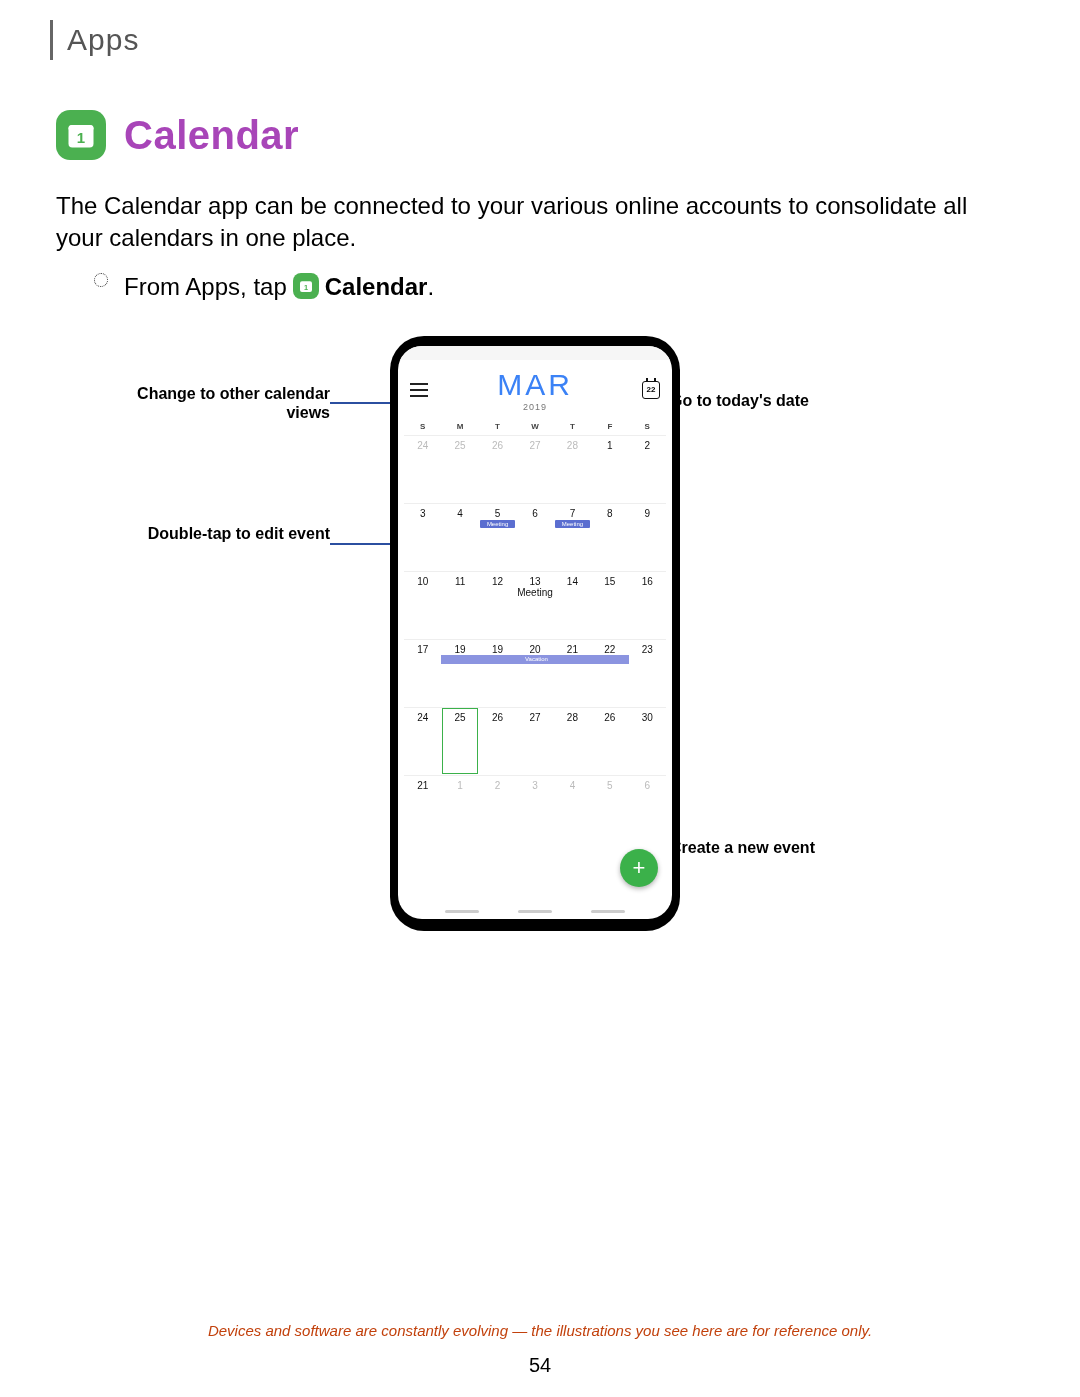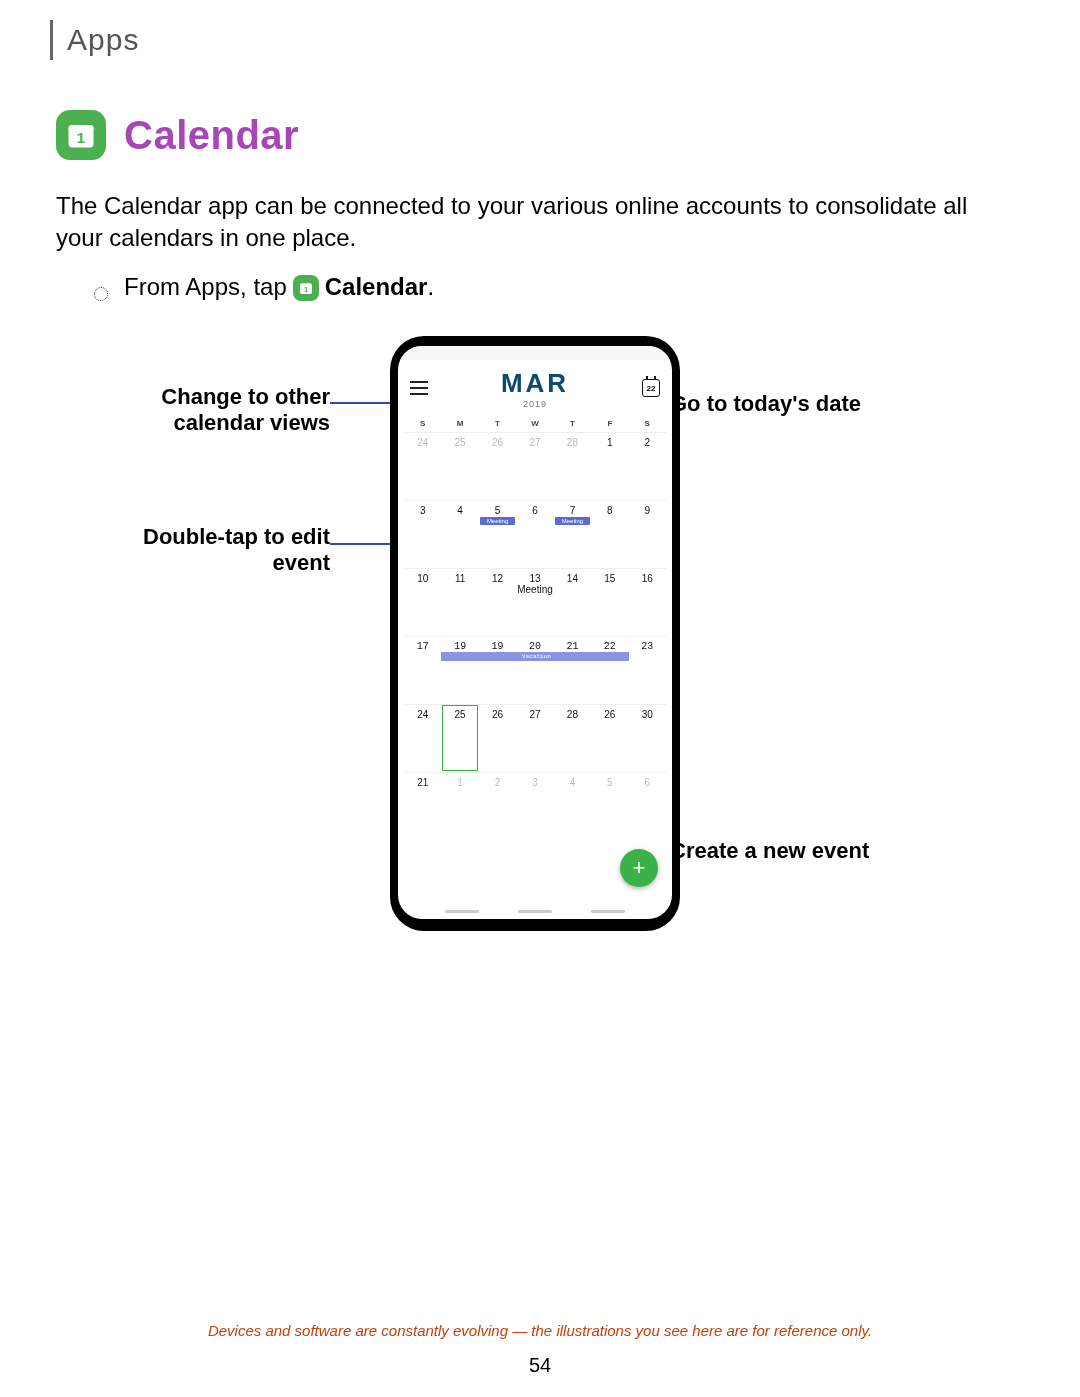--- a/index.html
+++ b/index.html
@@ -11,46 +11,46 @@
 .vbar { width: 3px; height: 40px; background: #666; margin-right: 14px; }
 .crumb { font-size: 30px; color: #555; font-weight: 300; letter-spacing: 1px; }
 
 .title-row { display: flex; align-items: center; margin: 0 0 30px 6px; }
 .app-badge { width: 50px; height: 50px; border-radius: 14px; background: #4bb050; display: flex; align-items: center; justify-content: center; }
 .app-badge svg { width: 30px; height: 30px; }
 .title { font-size: 40px; font-weight: 700; color: #a845b8; margin-left: 18px; letter-spacing: 0.5px; }
 
 .intro { font-size: 24px; line-height: 1.35; margin: 0 6px 18px 6px; }
 
-.step-row { display: flex; align-items: flex-end; margin: 0 0 0 44px; font-size: 24px; }
+.step-row { display: flex; align-items: flex-start; margin: 0 0 0 44px; font-size: 24px; }
 .step-bullet { width: 14px; height: 14px; border: 1.5px dotted #333; border-radius: 50%; margin-right: 16px; flex-shrink: 0; }
 .step-icon { width: 26px; height: 26px; border-radius: 8px; background: #4bb050; display: inline-flex; align-items: center; justify-content: center; margin: 0 6px; vertical-align: middle; }
 .step-icon svg { width: 16px; height: 16px; }
 .step-strong { font-weight: 700; }
 
 .figure { position: relative; width: 100%; height: 640px; margin-top: 35px; }
 
-.callout { position: absolute; font-size: 22px; font-weight: 700; color: #000; line-height: 1.2; }
+.callout { position: absolute; font-size: 16px; font-weight: 700; color: #000; line-height: 1.2; }
 .callout.left { text-align: right; }
 .callout.right { text-align: left; }
 
 .leader { position: absolute; }
 .leader line { stroke: #2b4fa0; stroke-width: 2.2; }
 .leader circle { fill: #fff; stroke: #2b4fa0; stroke-width: 2.2; }
 
 
 .phone { position: absolute; left: 50%; transform: translateX(-50%); top: 0; width: 290px; height: 595px; background: #000; border-radius: 34px; padding: 10px 8px 12px 8px; }
 .screen { width: 100%; height: 100%; background: #fff; border-radius: 24px; overflow: hidden; position: relative; }
 .sbar { height: 14px; background: #f6f6f6; }
 
 .cal-header { display: flex; align-items: center; justify-content: space-between; padding: 8px 12px 2px 12px; }
 .menu-icon { width: 18px; height: 14px; display: flex; flex-direction: column; justify-content: space-between; }
 .menu-icon span { height: 2px; background: #222; width: 100%; }
 .month-block { text-align: center; }
-.month-lbl { font-size: 26px; letter-spacing: 3px; color: #0c4a6e; font-weight: 700; }
+.month-lbl { font-size: 30px; letter-spacing: 3px; color: #3b82f6; font-weight: 400; }
 .year-lbl { font-size: 9px; color: #777; letter-spacing: 1px; }
 .today-icon { width: 18px; height: 18px; border: 1.6px solid #111; border-radius: 3px; display: flex; align-items: center; justify-content: center; font-size: 8px; font-weight: 700; position: relative; }
 .today-icon:before, .today-icon:after { content: ""; position: absolute; top: -4px; width: 2px; height: 4px; background: #111; }
 .today-icon:before { left: 3px; } .today-icon:after { right: 3px; }
 
 .grid { padding: 8px 6px 0 6px; }
 .wrow { display: grid; grid-template-columns: repeat(7, 1fr); text-align: center; }
 .dow { font-size: 8px; color: #444; font-weight: 700; padding-bottom: 4px; }
 .cell { position: relative; height: 68px; font-size: 10px; color: #111; border-top: 0.5px solid #eee; padding-top: 4px; }
 .cell.dim { color: #bbb; }
@@ -177,21 +177,21 @@
               </div>
               <div class="wrow" style="position: relative;">
                 <div class="cell">10</div>
                 <div class="cell">11</div>
                 <div class="cell">12</div>
                 <div class="cell">13<div class="ltxt" style="left: 3px; top: 16px;">Meeting</div></div>
                 <div class="cell">14</div>
                 <div class="cell">15</div>
                 <div class="cell">16</div>
               </div>
-              <div class="wrow" style="position: relative; font-family: Liberation Mono, monospace;">
+              <div class="wrow" style="position: relative;">
                 <div class="cell">17</div>
                 <div class="cell">19</div>
                 <div class="cell">19</div>
                 <div class="cell">20</div>
                 <div class="cell">21</div>
                 <div class="cell">22</div>
                 <div class="cell">23</div>
                 <div class="span-bar" style="top: 16px; left: 14.2857%; width: 71.4286%;">Vacation</div>
               </div>
               <div class="wrow" style="position: relative;">

